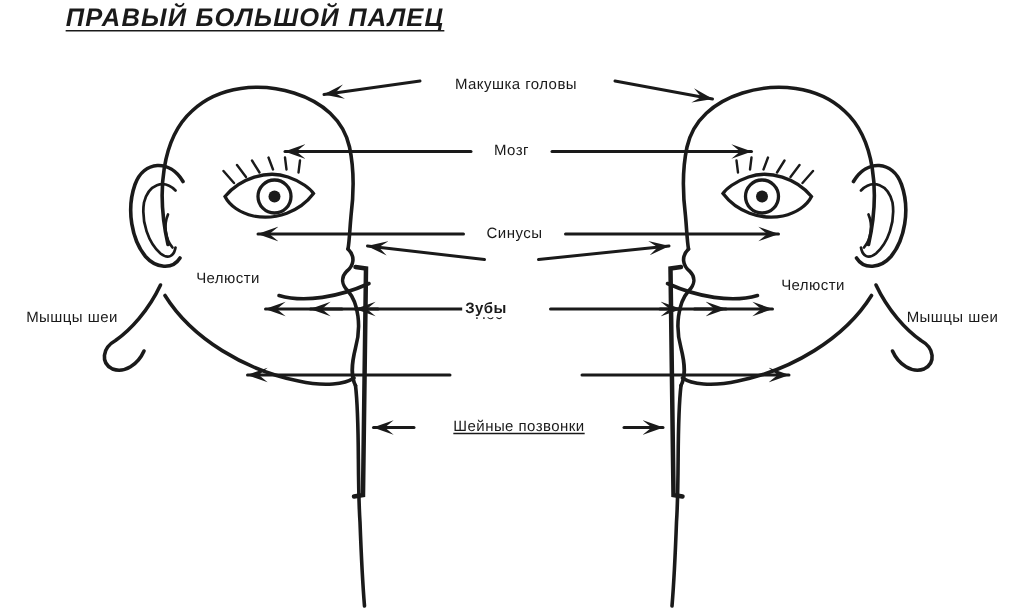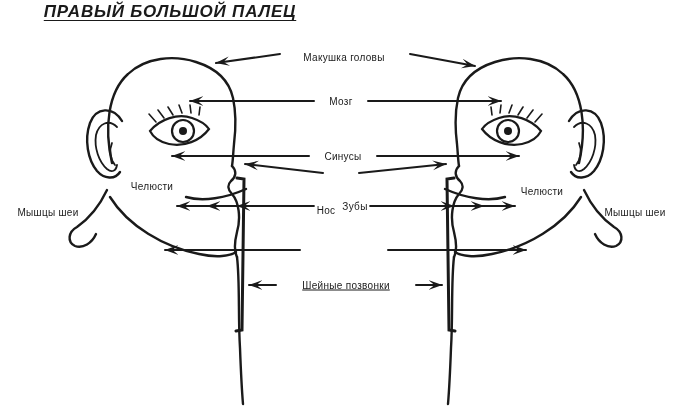--- a/index.html
+++ b/index.html
@@ -94,21 +94,21 @@
       <path marker-end="url(#ah)" d="M 416,285 L 442,285"></path>
     </g>
   </svg>
 
   <div class="title" style="left:170px; top:2px;">ПРАВЫЙ БОЛЬШОЙ ПАЛЕЦ</div>
 
   <div class="lbl" style="left:344px; top:57px;">Макушка головы</div>
   <div class="lbl" style="left:341px; top:101px;">Мозг</div>
   <div class="lbl" style="left:343px; top:156px;">Синусы</div>
   <div class="lbl" style="left:326px; top:174px;margin-top:36px;">Нос</div>
-  <div class="lbl" style="left:355px; top:206px;">Зубы</div>
+  <div class="lbl" style="left:324px; top:206px;font-weight:bold;">Зубы</div>
   <div class="lbl" style="left:346px; top:285px;text-decoration:underline;">Шейные позвонки</div>
 
   <div class="lbl side" style="left:152px; top:186px;">Челюсти</div>
   <div class="lbl side" style="left:542px; top:191px;">Челюсти</div>
   <div class="lbl side" style="left:48px; top:212px;">Мышцы шеи</div>
   <div class="lbl side" style="left:635px; top:212px;">Мышцы шеи</div>
 
 </div>
 
 </body></html>

